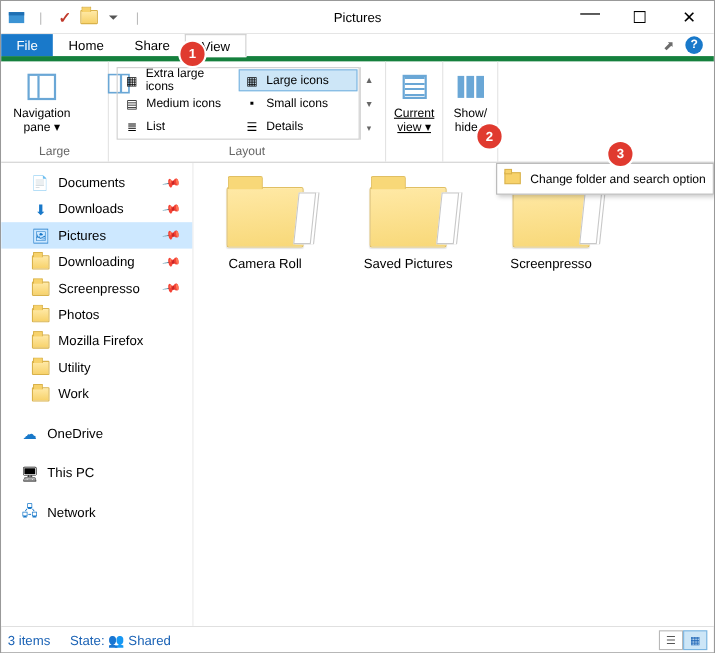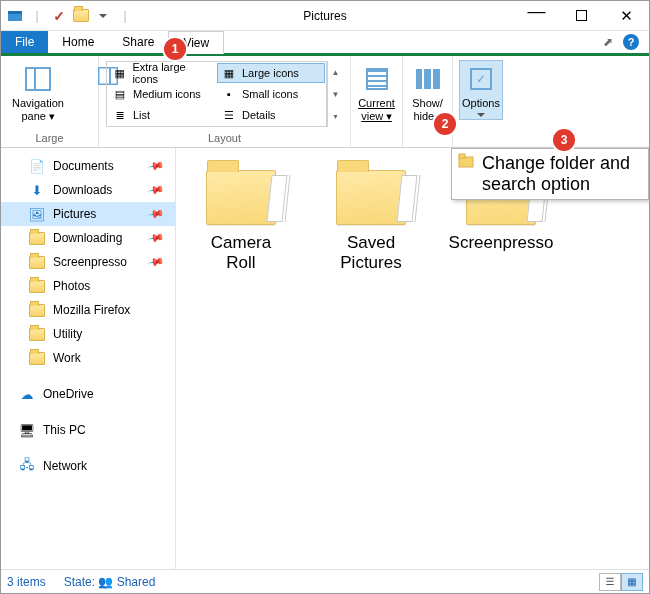--- a/index.html
+++ b/index.html
@@ -109,21 +109,21 @@
     border-left: 4px solid transparent;
     border-right: 4px solid transparent;
     border-top: 4px solid #555;
   }
 
   
   .ribbon-tabs {
     height: 25px;
     display: flex;
     align-items: stretch;
-    border-bottom: 3px solid #15803d;
+    border-bottom: 5px solid #15803d;
     background: #fff;
     position: relative;
   }
   .ribbon-tabs .tab {
     padding: 0 14px;
     display: flex;
     align-items: center;
     font-size: 12px;
     cursor: default;
   }
@@ -228,22 +228,23 @@
   
   .options-pop {
     position: absolute;
     top: 92px;
     left: 450px;
     background: #fff;
     border: 1px solid #b5b5b5;
     box-shadow: 2px 2px 4px rgba(0,0,0,.2);
     padding: 4px 6px;
     display: flex;
+    align-items: center;
     gap: 8px;
-    font-size: 18px;
+    font-size: 11px;
     z-index: 5;
   }
 
   
   .body {
     display: flex;
     height: calc(100% - 30px - 25px - 92px - 24px);
   }
   .nav {
     width: 175px;
@@ -286,21 +287,21 @@
     align-items: flex-start;
     overflow: auto;
     background: #fff;
   }
   .item {
     width: 90px;
     display: flex;
     flex-direction: column;
     align-items: center;
     gap: 8px;
-    font-size: 17px;
+    font-size: 12px;
     text-align: center;
   }
 
   
   .status {
     height: 24px;
     border-top: 1px solid #e0e0e0;
     display: flex;
     align-items: center;
     padding: 0 6px;
@@ -463,29 +464,20 @@
             <span></span>
             <span></span>
             <span></span>
           </span>
         </span>
       <span style="white-space:pre-line;text-align:right;">Show/
 hide ▾</span>
     </div>
   </div>
 
-  <div class="ribbon-group" style="width:56px;border-right:none;">
-    <div class="vbtn hover">
-      <span class="glyph">
-          <span class="glyph-check"></span>
-        </span>
-      <span>Options</span>
-      <span class="down-caret" style="margin-top:3px;"></span>
-    </div>
-  </div>
 
   <div class="options-pop">
     <span>
       <svg width="16" height="16">
           <rect x="1" y="4" width="14" height="10" fill="#f7d26b" stroke="#d9b24a"></rect>
           <rect x="1" y="1" width="6" height="4" fill="#f7d26b" stroke="#d9b24a"></rect>
         </svg>
     </span>
     <span>Change folder and search option</span>
   </div>

